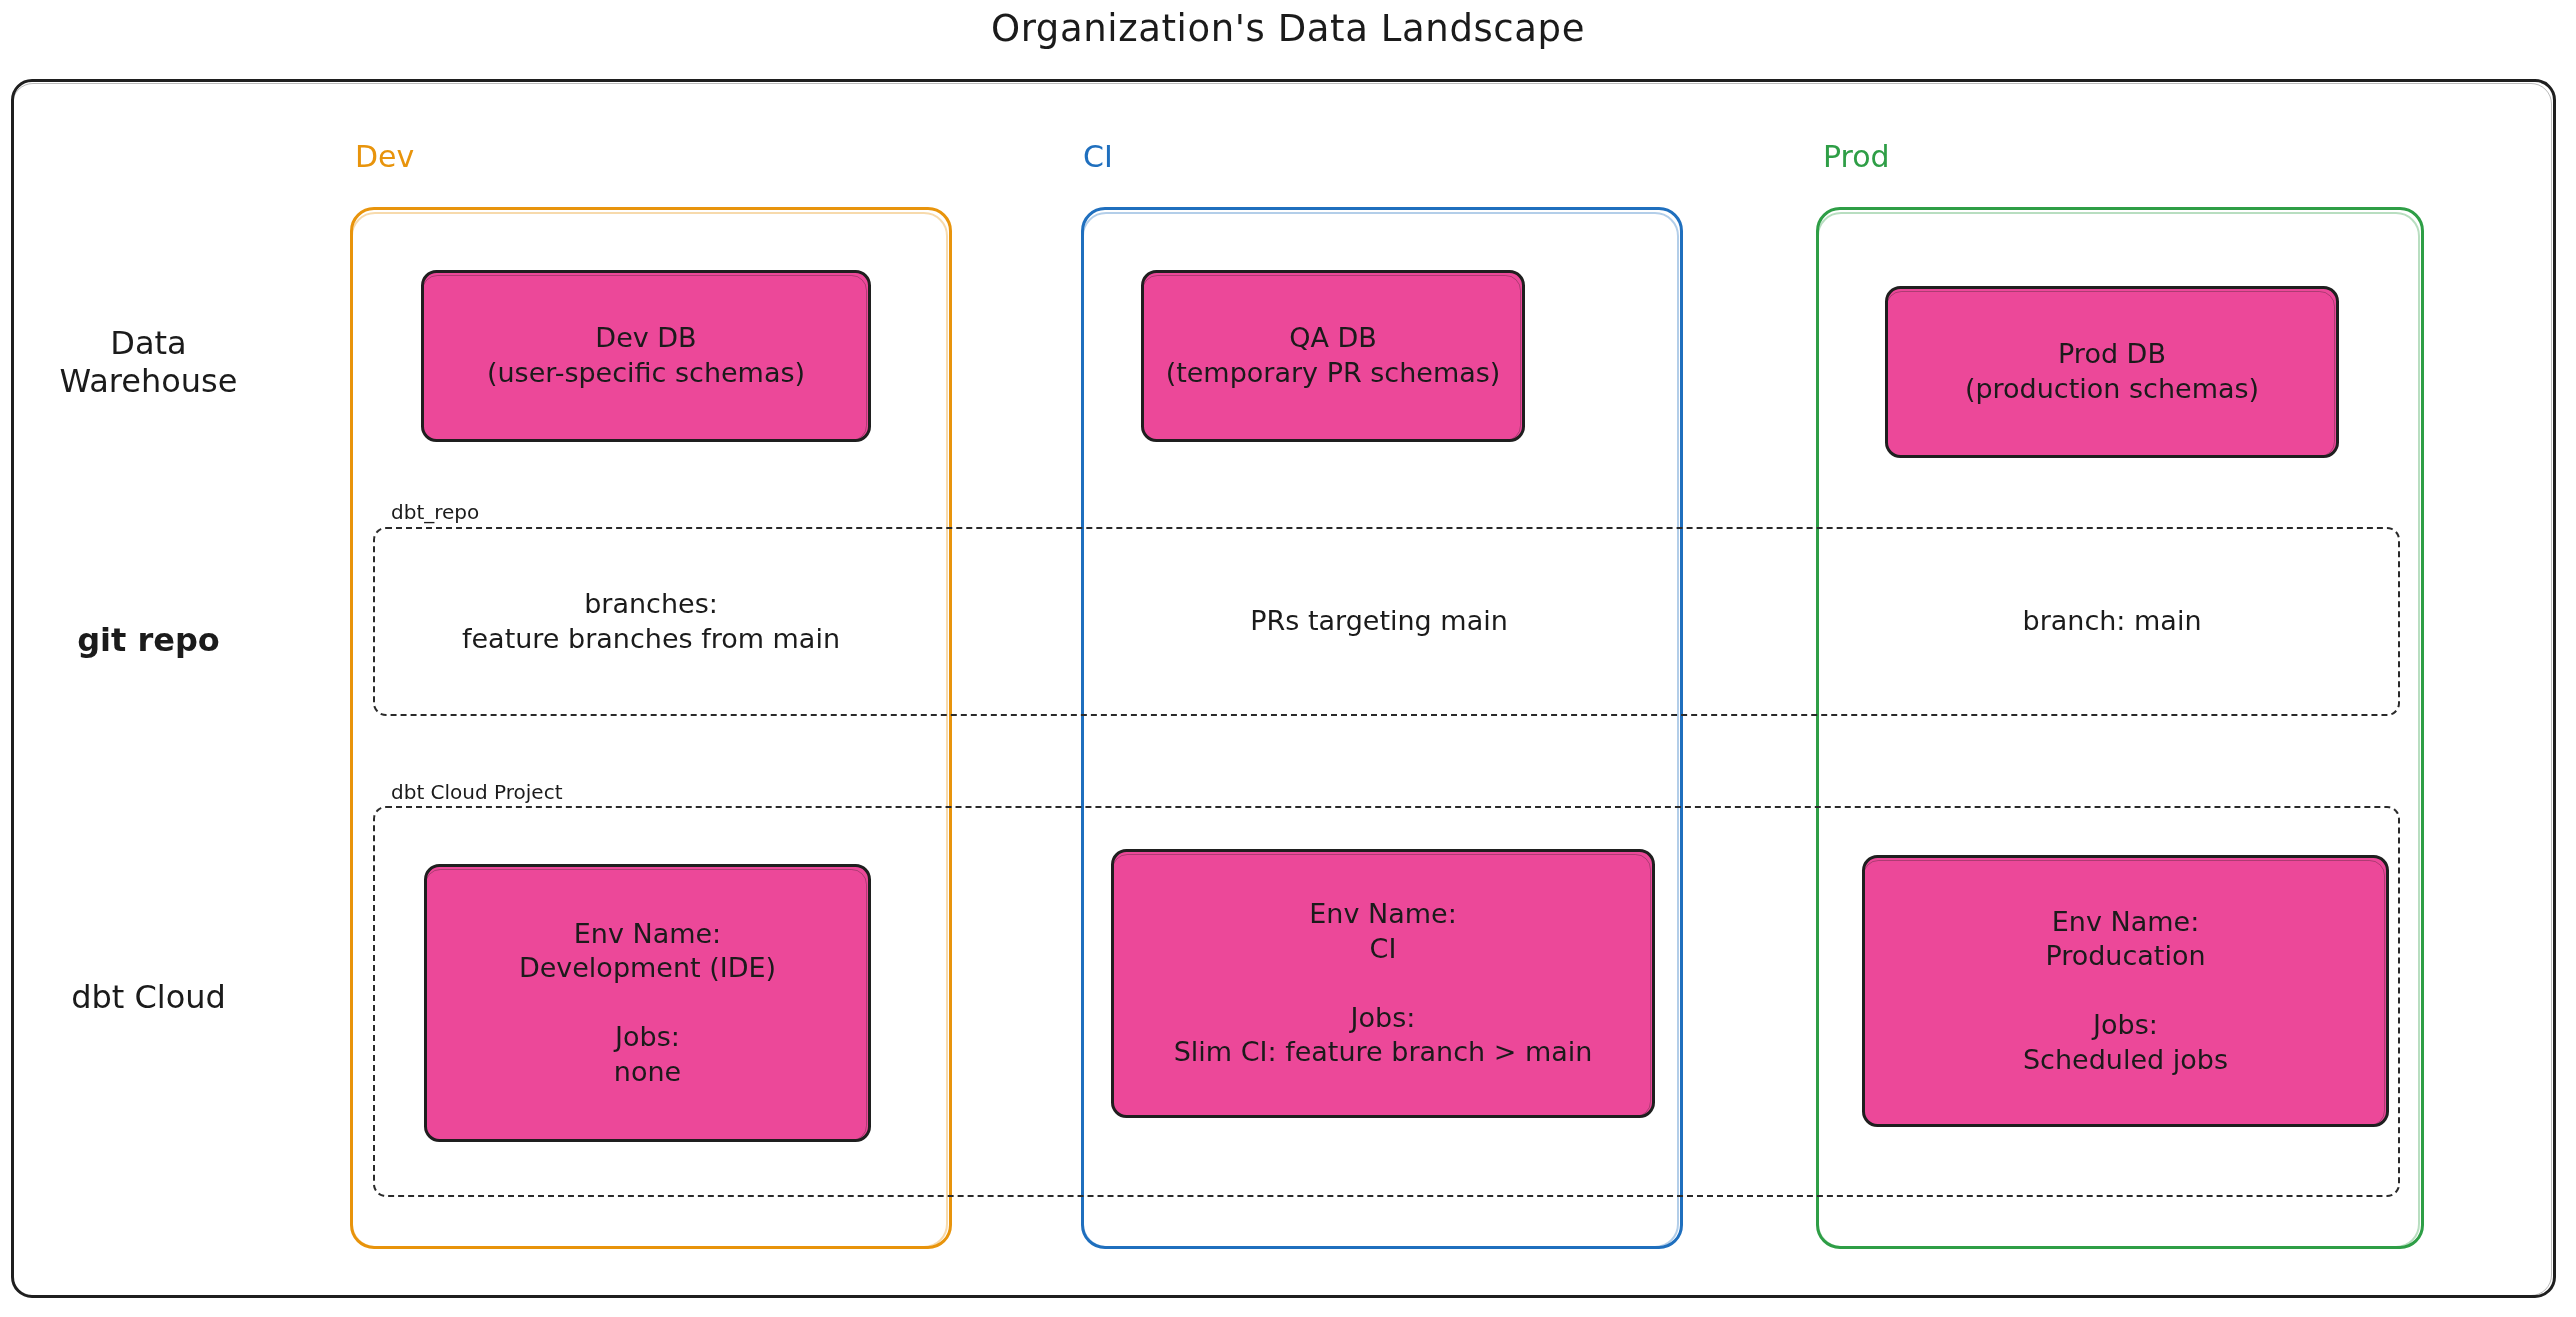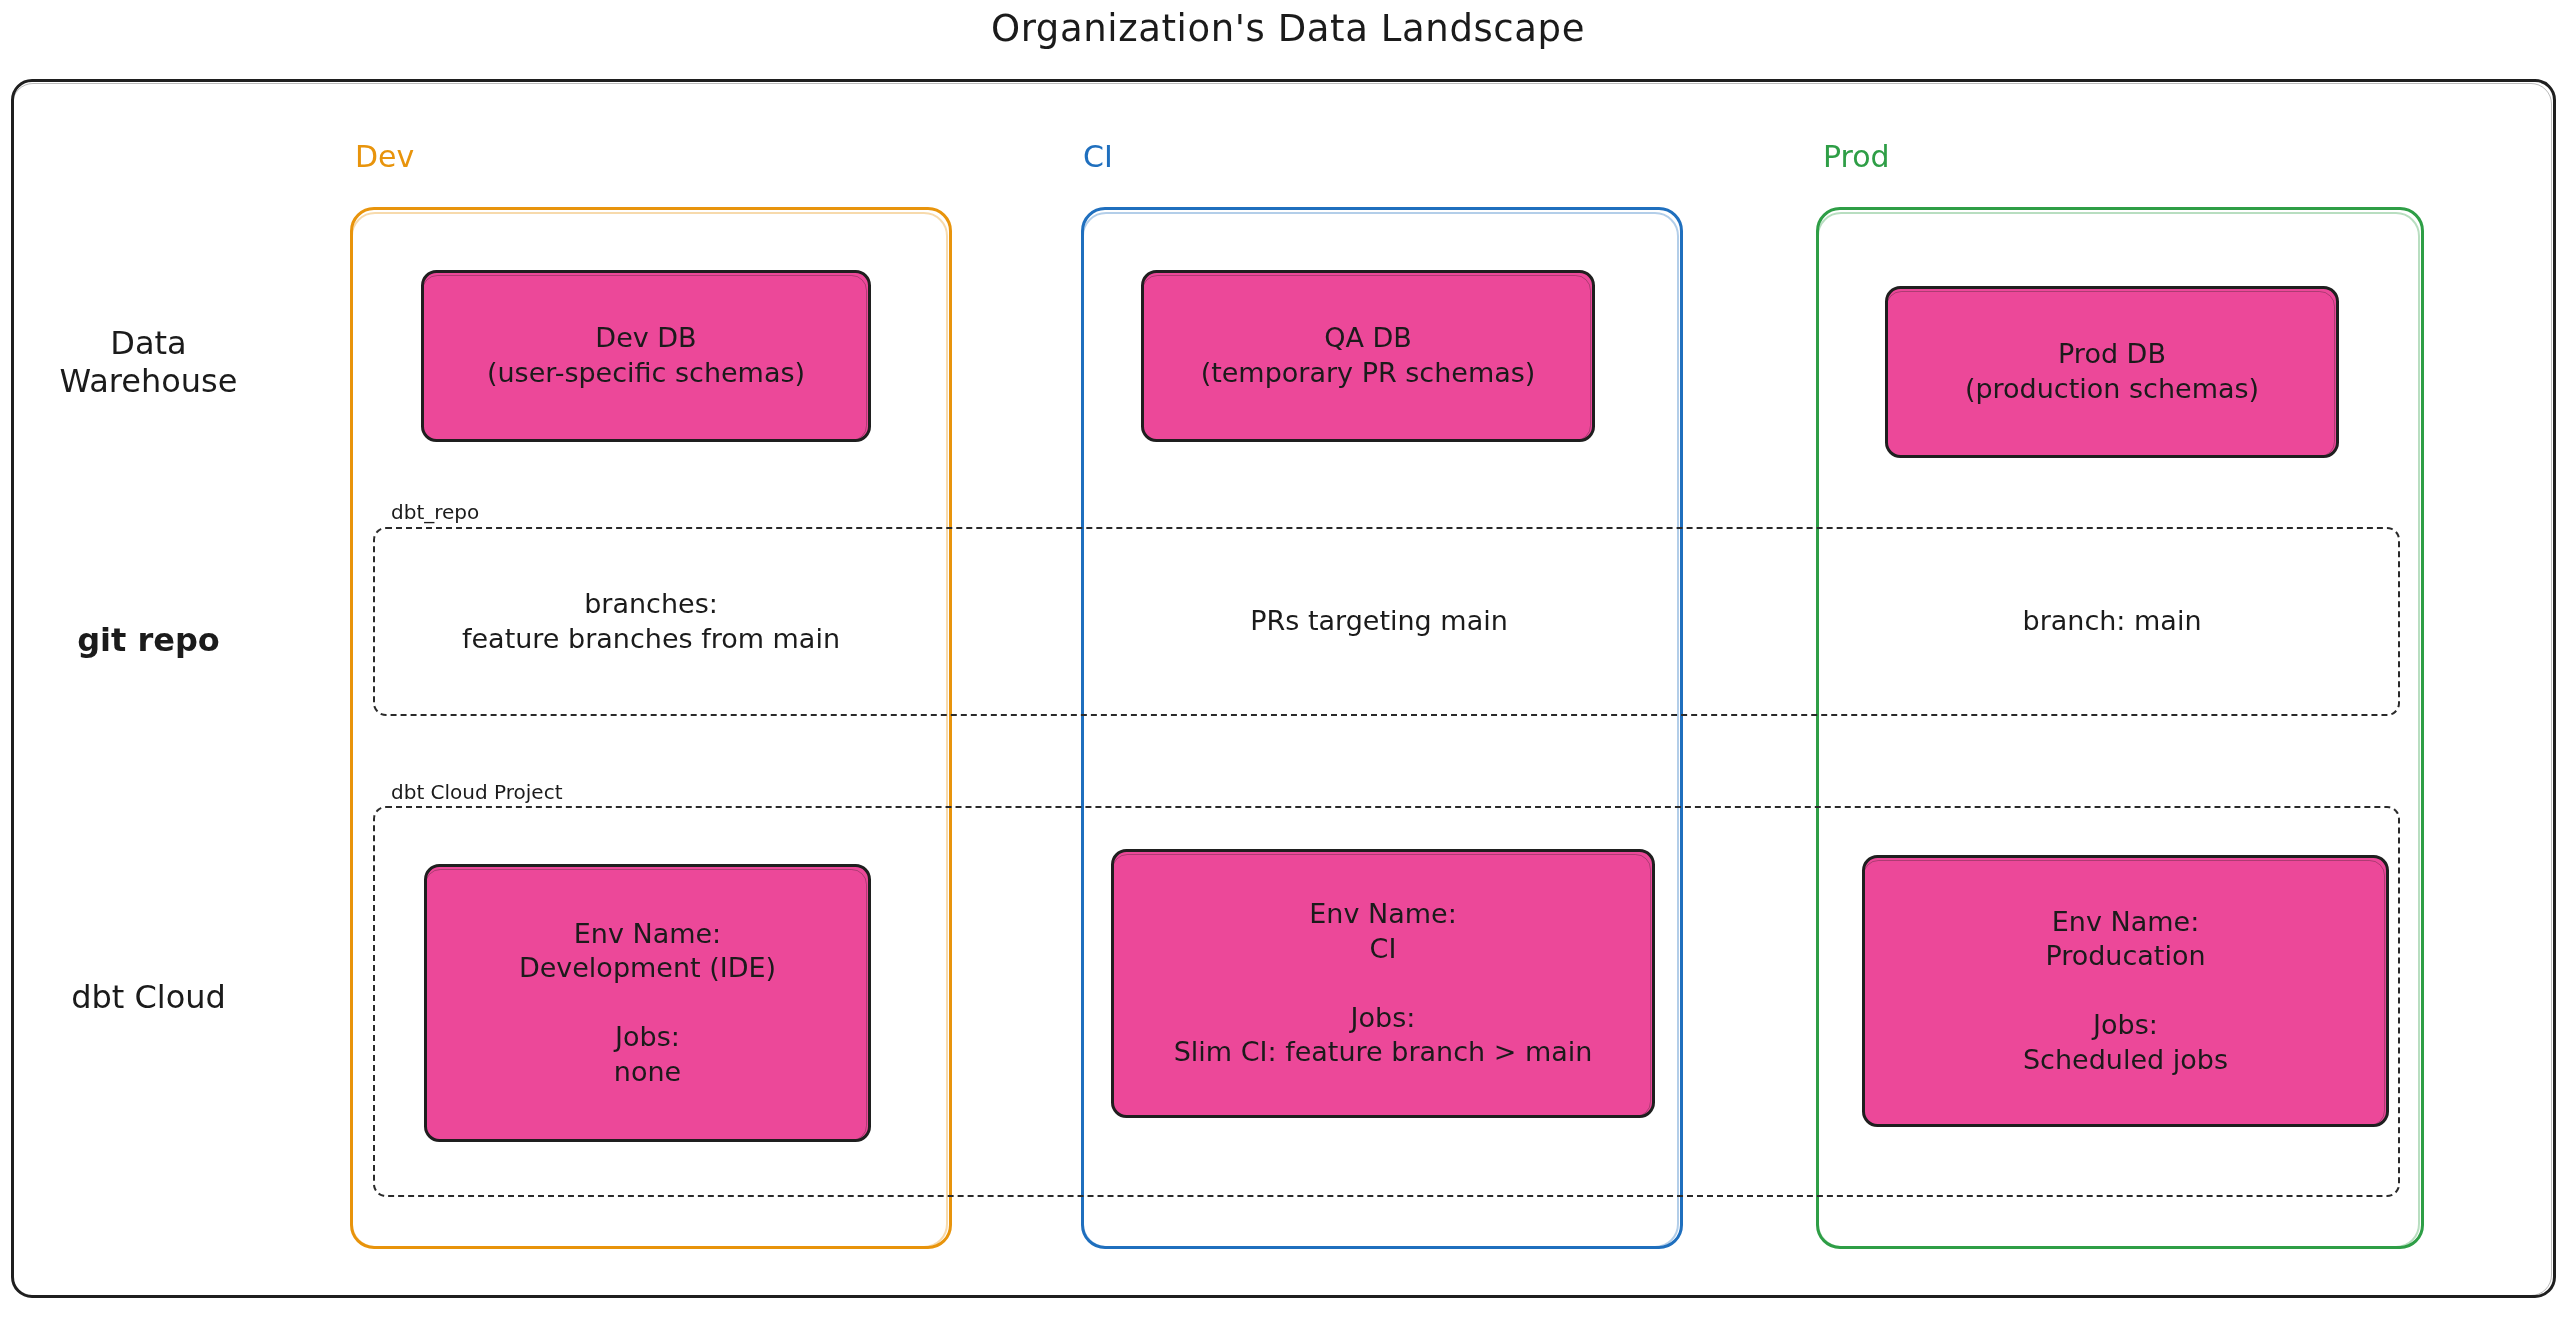--- a/index.html
+++ b/index.html
@@ -115,21 +115,21 @@
 
   <div class="row-label" style="top: 325px; white-space: pre-line;" style-white-space="pre-line">Data
 Warehouse</div>
   <div class="row-label" style="top: 622px; white-space: pre-line; font-weight: bold;">git repo</div>
   <div class="row-label" style="top: 979px; white-space: pre-line;">dbt Cloud</div>
 
   <div class="node" style="left:421px;top:270px;width:450px;height:172px;">
     <span class="txt" style="white-space: pre-line;">Dev DB
 (user-specific schemas)</span>
   </div>
-  <div class="node" style="left:1141px;top:270px;width:454px;height:172px;">
+  <div class="node" style="left:1141px;top:270px;width:384px;height:172px;">
     <span class="txt" style="white-space: pre-line;">QA DB
 (temporary PR schemas)</span>
   </div>
   <div class="node" style="left:1885px;top:270px;width:454px;height:172px;margin-top:16px;">
     <span class="txt" style="white-space: pre-line;">Prod DB
 (production schemas)</span>
   </div>
 
   <div class="cell-text" style="left: 379px; top: 565px; width: 544px; height: 112px; white-space: pre-line;">branches:
 feature branches from main</div>

